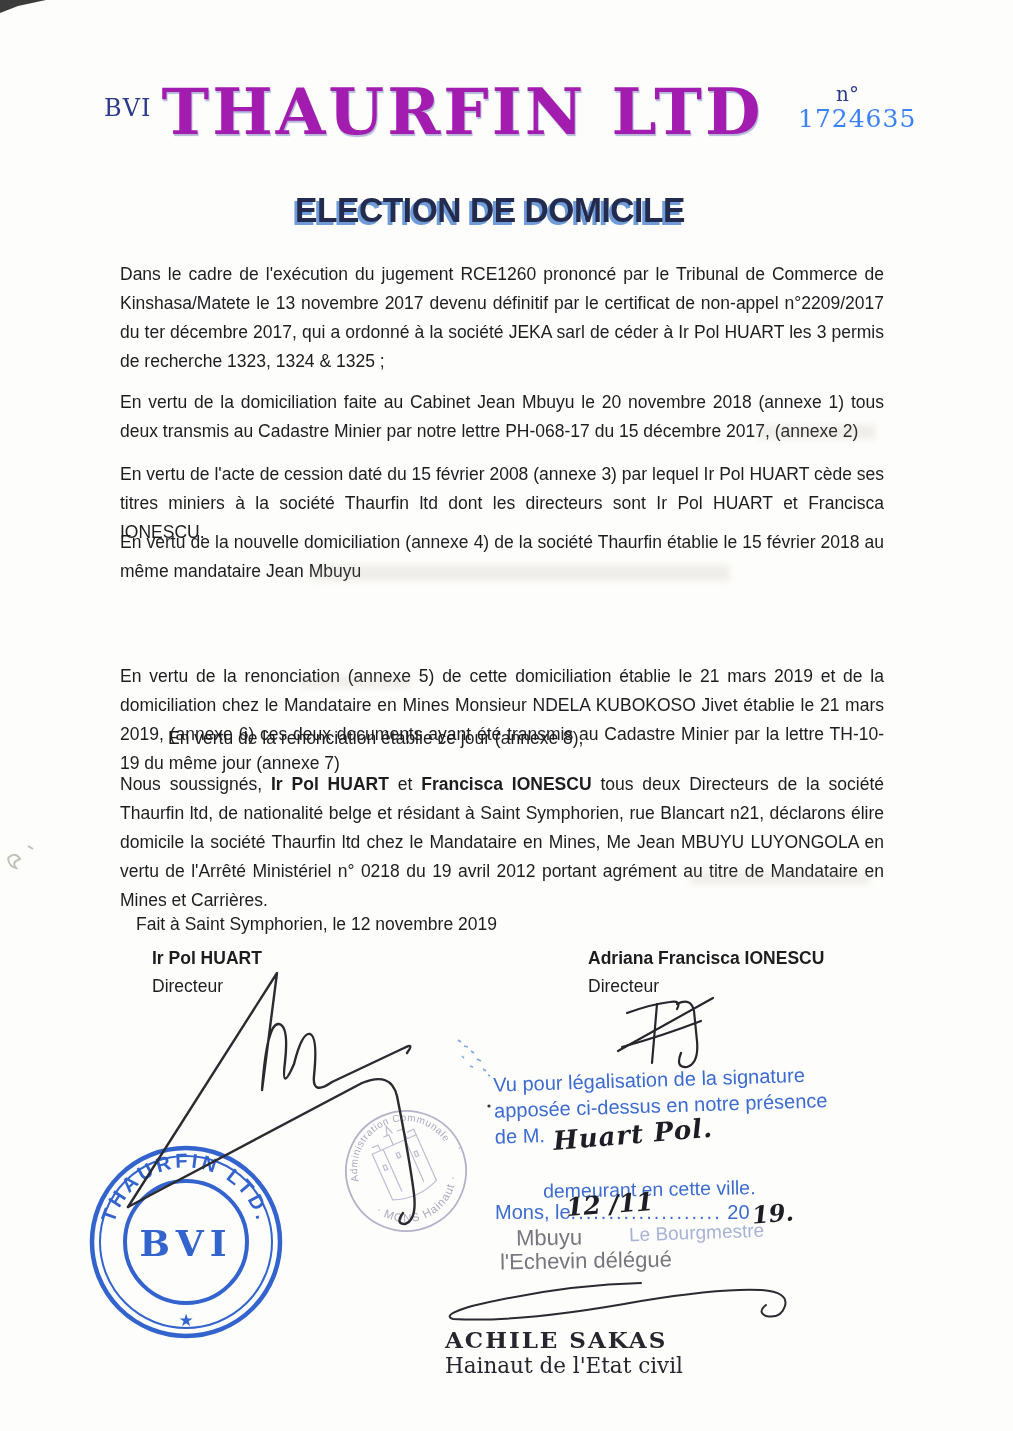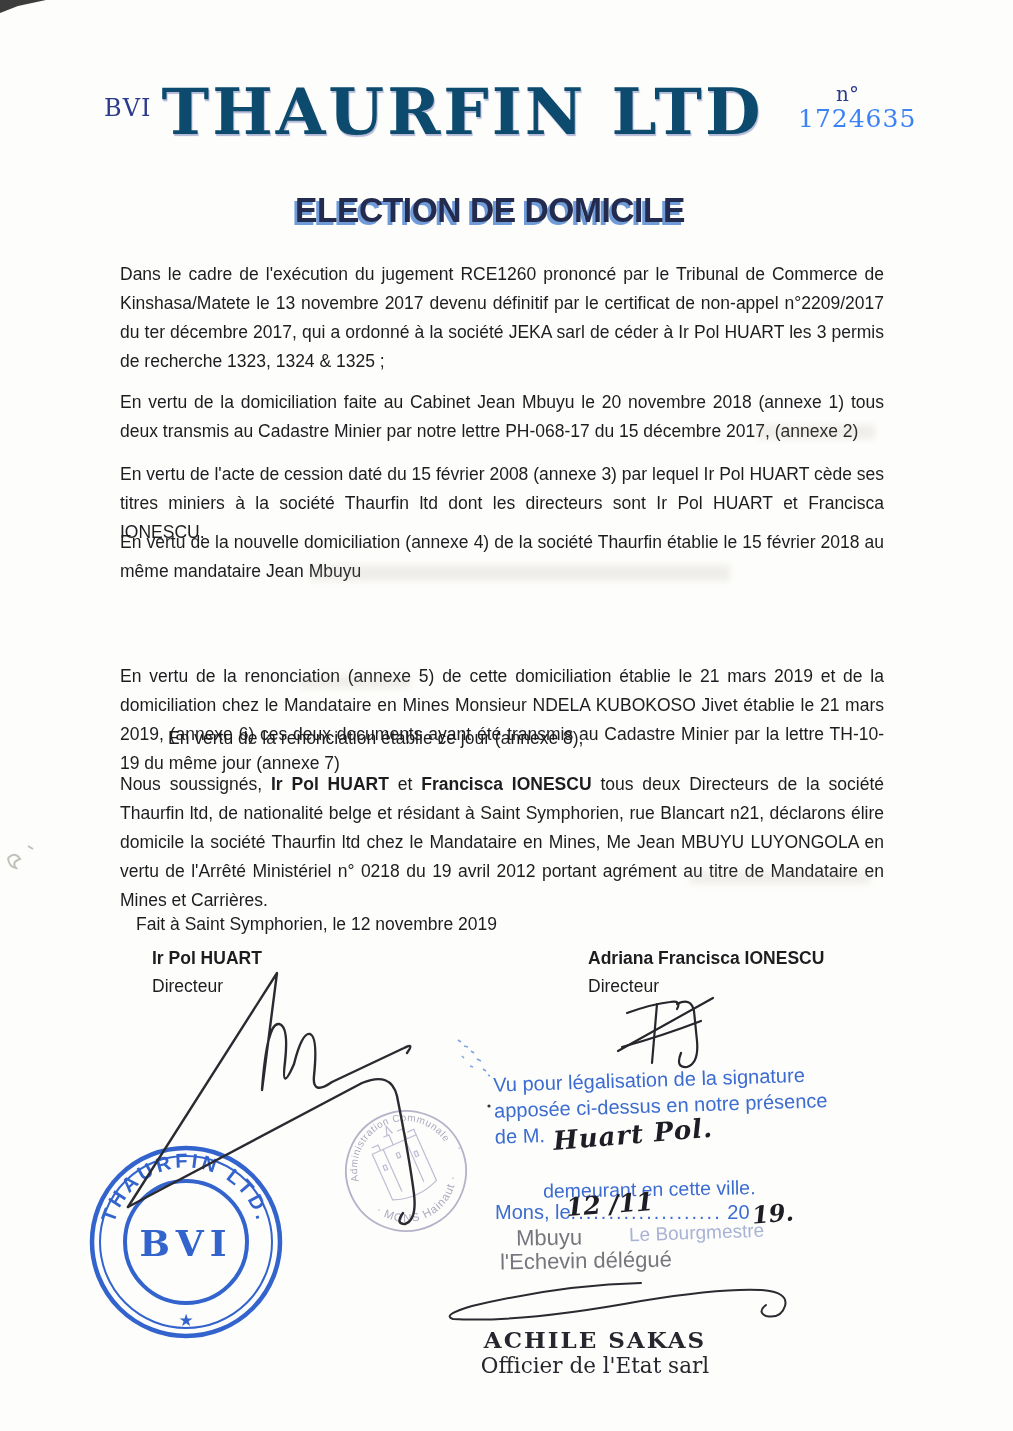--- a/index.html
+++ b/index.html
@@ -3,21 +3,21 @@
 <meta charset="utf-8">
 <style>
   html,body{margin:0;padding:0;background:#d8d8d4;}
   .page{position:relative;width:1013px;height:1431px;background:#fdfdfb;overflow:hidden;
         font-family:"Liberation Sans",sans-serif;color:#1d1d20;}
   
   .bvi-small{position:absolute;left:104px;top:94px;font-family:"DejaVu Serif",serif;
              font-size:24px;color:#2c3a8c;letter-spacing:1px;}
   .company-title{position:absolute;left:140px;top:74px;width:645px;text-align:center;
                  font-family:"DejaVu Serif",serif;font-weight:700;font-size:64px;
-                 color:#0c4a6e;letter-spacing:3px;text-shadow:1px 2px 1px rgba(44,58,146,.35);}
+                 color:#a21caf;letter-spacing:3px;text-shadow:1px 2px 1px rgba(44,58,146,.35);}
   .reg-label{position:absolute;left:836px;top:82px;font-family:"DejaVu Serif",serif;
              font-size:20px;color:#2c3a8c;}
   .reg-number{position:absolute;left:798px;top:104px;font-family:"DejaVu Serif",serif;
               font-size:25px;color:#3b82f6;letter-spacing:1px;}
   .doc-title{position:absolute;left:280px;top:190px;width:420px;text-align:center;
              font-size:35px;font-weight:800;color:#232c4e;letter-spacing:-.5px;
              transform:scaleX(.96);text-shadow:-3px 3px 0 #6f9bd8;}
   
   .para{position:absolute;left:120px;width:764px;margin:0;font-size:17.5px;
         line-height:29px;text-align:justify;color:#1d1d20;}
@@ -37,21 +37,21 @@
   .dots{letter-spacing:2px;}
   .hw-day{position:absolute;left:566px;top:1190px;font-size:25px;transform:rotate(-4deg);}
   .hw-year{display:inline-block;font-size:24px;transform:rotate(-5deg);margin-left:2px;
            vertical-align:-3px;}
   .pour{position:absolute;left:516px;top:1225px;color:#76767e;font-size:22px;
         transform:rotate(-1deg);}
   .bourg{position:absolute;left:629px;top:1222px;color:#9aa6cf;font-size:19px;
          transform:rotate(-2deg);opacity:.85;}
   .echevin{position:absolute;left:500px;top:1248px;color:#76767e;font-size:22px;
            transform:rotate(-1deg);}
-  .officer{position:absolute;left:445px;width:300px;text-align:center;
+  .officer{position:absolute;left:445px;width:300px;text-align:left;
            font-family:"DejaVu Serif",serif;color:#26262e;}
   .officer-name{top:1326px;font-size:23px;font-weight:700;letter-spacing:2px;}
   .officer-title{top:1353px;font-size:21.5px;}
   
   .bleed{position:absolute;background:#9a9488;opacity:.14;filter:blur(3px);}
   .overlay-svg{position:absolute;left:0;top:0;pointer-events:none;}
 </style>
 </head>
 <body>
 
@@ -162,15 +162,15 @@
     <span>Mons, le</span><span class="dots">....................</span>
     <span>20</span><span class="hw hw-year">19.</span>
   </div>
   <div class="hw hw-day">12 /11</div>
 
   <div class="pour">Mbuyu</div>
   <div class="bourg">Le Bourgmestre</div>
   <div class="echevin">l'Echevin délégué</div>
 
   <div class="officer officer-name" style="position:absolute;">ACHILE SAKAS</div>
-  <div class="officer officer-title" style="position:absolute;">Officier de l'Etat sarl</div>
+  <div class="officer officer-title" style="position:absolute;">Hainaut de l'Etat civil</div>
 
 </div>
 
 </body></html>

